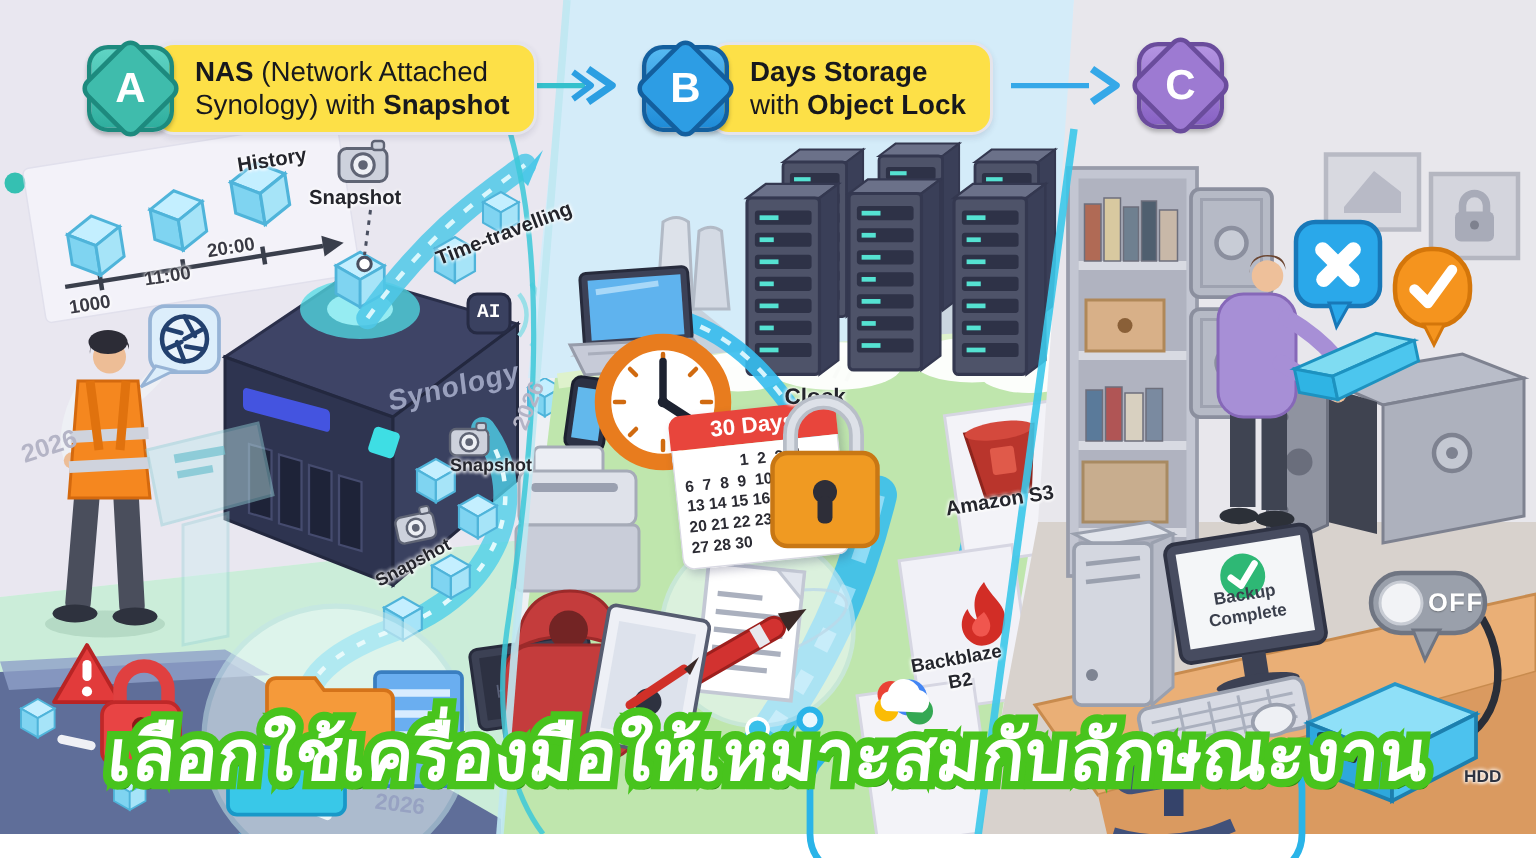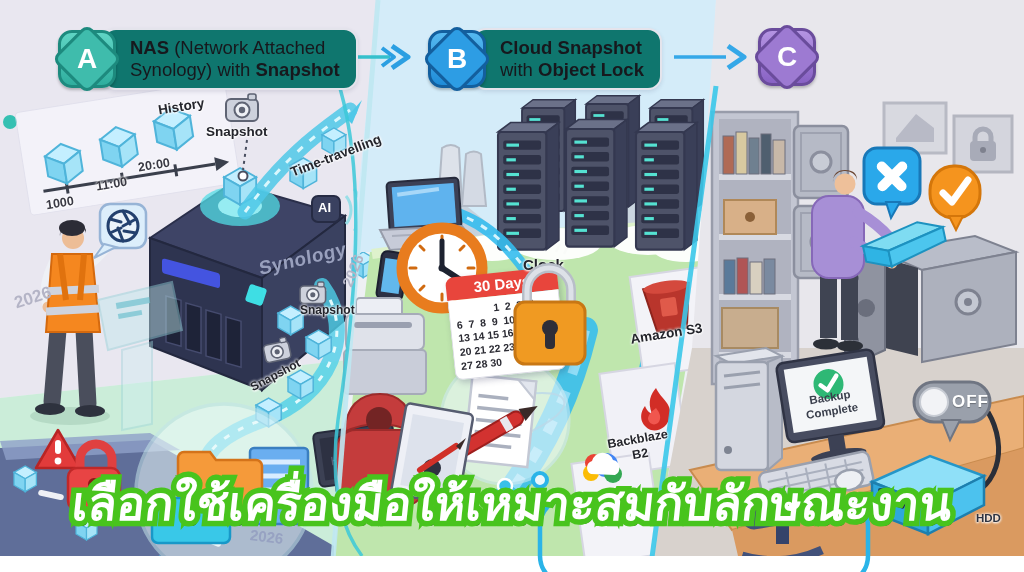--- a/index.html
+++ b/index.html
@@ -8,21 +8,21 @@
   .abs{position:absolute;}
   svg{display:block;}
   
   .hdr{position:absolute;display:flex;align-items:center;z-index:8;}
   .badge{width:52px;height:52px;border-radius:14px;display:flex;align-items:center;justify-content:center;
          color:#fff;font-weight:bold;font-size:28px;position:relative;z-index:2;
          box-shadow:0 2px 3px rgba(0,0,0,.25);}
   .badge::before{content:"";position:absolute;left:50%;top:50%;width:44px;height:44px;
          transform:translate(-50%,-50%) rotate(45deg);border-radius:8px;z-index:-1;}
   .badge span{position:relative;z-index:3;}
-  .pill{background:#0f766e;border:2px solid #e4e4ec;border-radius:14px;margin-left:-14px;
+  .pill{background:#fde047;border:2px solid #e4e4ec;border-radius:14px;margin-left:-14px;
         padding:7px 16px 7px 26px;line-height:1.18;font-size:18.5px;color:#17181d;
         box-shadow:0 2px 4px rgba(40,40,80,.12);white-space:nowrap;z-index:1;}
   .b{font-weight:bold;}
   
   .lbl{position:absolute;font-weight:bold;color:#24252c;z-index:3;white-space:nowrap;
        text-shadow:0 0 3px #fff,0 0 3px #fff,0 1px 2px rgba(255,255,255,.85);}
   .year{position:absolute;font-weight:bold;color:#b4b4c6;z-index:2;white-space:nowrap;}
   
   .calendar{position:absolute;left:450px;top:272px;width:112px;transform:rotate(-6deg);z-index:2;
             box-shadow:2px 3px 6px rgba(50,50,90,.25);border-radius:8px;}
@@ -552,21 +552,21 @@
       <circle cx="540" cy="480" r="7" fill="#eaf7fd" stroke="#2ab4e8" stroke-width="4"></circle>
     </g>
   </svg>
 
   <div class="lbl" data-name="history-label" style="left:158px;top:99px;font-size:13.5px;transform:rotate(-9deg);">History</div>
   <div class="lbl" data-name="timeline-tick-1000" style="left:46px;top:196px;font-size:12.5px;transform:rotate(-9deg);color:#3a3a44;">1000</div>
   <div class="lbl" data-name="timeline-tick-1100" style="left:96px;top:177px;font-size:12.5px;transform:rotate(-9deg);color:#3a3a44;">11:00</div>
   <div class="lbl" data-name="timeline-tick-2000" style="left:138px;top:158px;font-size:12.5px;transform:rotate(-9deg);color:#3a3a44;">20:00</div>
   <div class="lbl" data-name="snapshot-label-top" style="left:206px;top:124px;font-size:13.5px;">Snapshot</div>
   <div class="lbl" data-name="time-travelling-label" style="left:288px;top:148px;font-size:13.5px;transform:rotate(-21deg);">Time-travelling</div>
-  <div class="lbl" data-name="ai-label" style="left:318px;top:200px;font-size:13px;color:#fff;text-shadow:none;">AI</div>
+  <div class="lbl" data-name="ai-label" style="left:318px;top:200px;font-size:13px;color:#fff;text-shadow:none;font-family:Liberation Mono, monospace;">AI</div>
   <div class="lbl" data-name="synology-brand" style="left:258px;top:248px;font-size:19px;color:#99a0bd;transform:rotate(-13deg) skewX(-6deg);text-shadow:none;letter-spacing:.5px;">Synology</div>
   <div class="lbl" data-name="snapshot-label-right" style="left:300px;top:303px;font-size:12px;">Snapshot</div>
   <div class="lbl" data-name="snapshot-label-lower" style="left:248px;top:368px;font-size:12px;transform:rotate(-28deg);">Snapshot</div>
   <div class="year" data-name="year-wall-left" style="left:14px;top:288px;font-size:17px;transform:rotate(-18deg);">2026</div>
   <div class="year" data-name="year-wall-right" style="left:336px;top:262px;font-size:15px;transform:rotate(-68deg);">2026</div>
   <div class="year" data-name="year-road" style="left:250px;top:528px;font-size:15px;color:#97a2c2;transform:rotate(7deg);">2026</div>
 
   <div class="lbl" data-name="clock-label" style="left:478px;top:256px;font-size:15px;margin-left:45px;">Clock</div>
   <div class="calendar" data-name="retention-calendar">
     <div class="cal-head" data-name="retention-badge">30 Days</div>
@@ -606,21 +606,21 @@
       <div><span>Synology) with </span><span class="b">Snapshot</span></div>
     </div>
   </div>
 
   <div class="hdr" data-name="header-cloud" style="left:428px;top:28px;">
     <div class="badge" data-name="badge-b" style="background:linear-gradient(#55b8f0,#1f8cd8);border:3px solid #135f9e;">
       <style>.badge[data-name="badge-b"]::before{background:#2d9de4;border:3px solid #135f9e;}</style>
       <span>B</span>
     </div>
     <div class="pill" data-name="header-cloud-title">
-      <div><span class="b">Cloud Snapshot</span></div>
+      <div><span class="b">Days Storage</span></div>
       <div><span>with </span><span class="b">Object Lock</span></div>
     </div>
   </div>
 
   <div class="hdr" data-name="header-cold" style="left:758px;top:28px;">
     <div class="badge" data-name="badge-c" style="background:linear-gradient(#b494e2,#8862c4);border:3px solid #6a4c9c;">
       <style>.badge[data-name="badge-c"]::before{background:#9d7ad2;border:3px solid #6a4c9c;}</style>
       <span>C</span>
     </div>
   </div>

